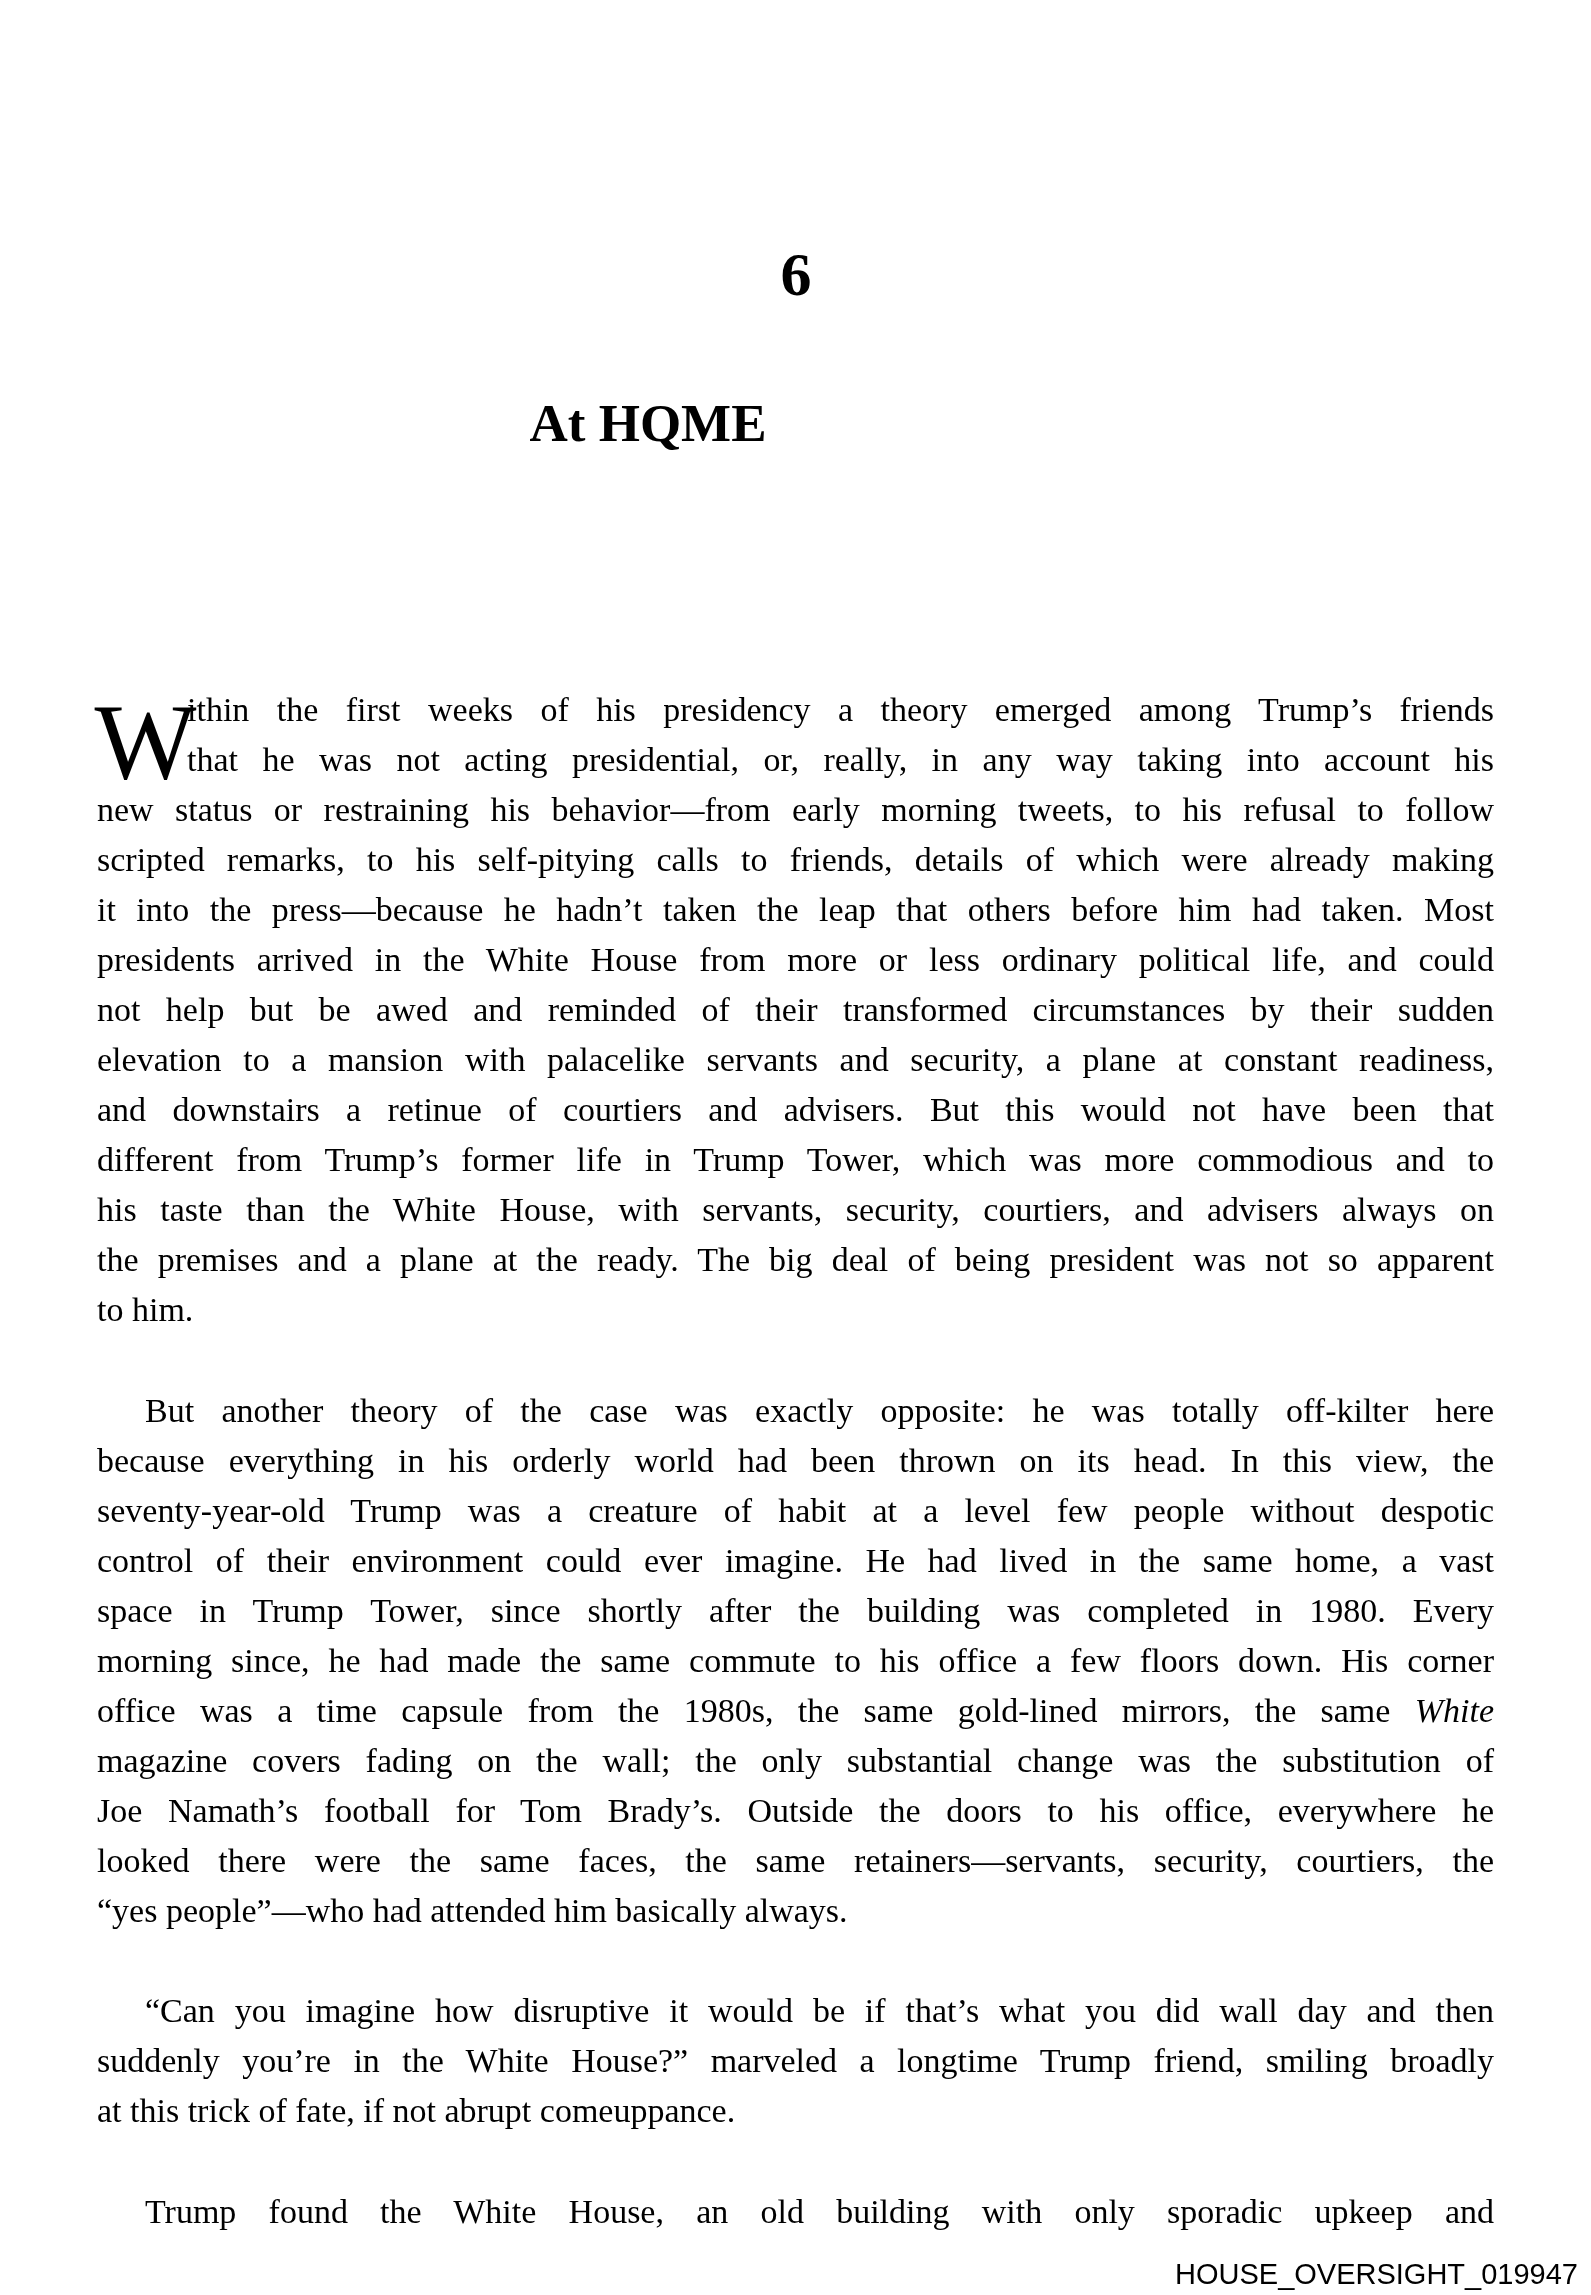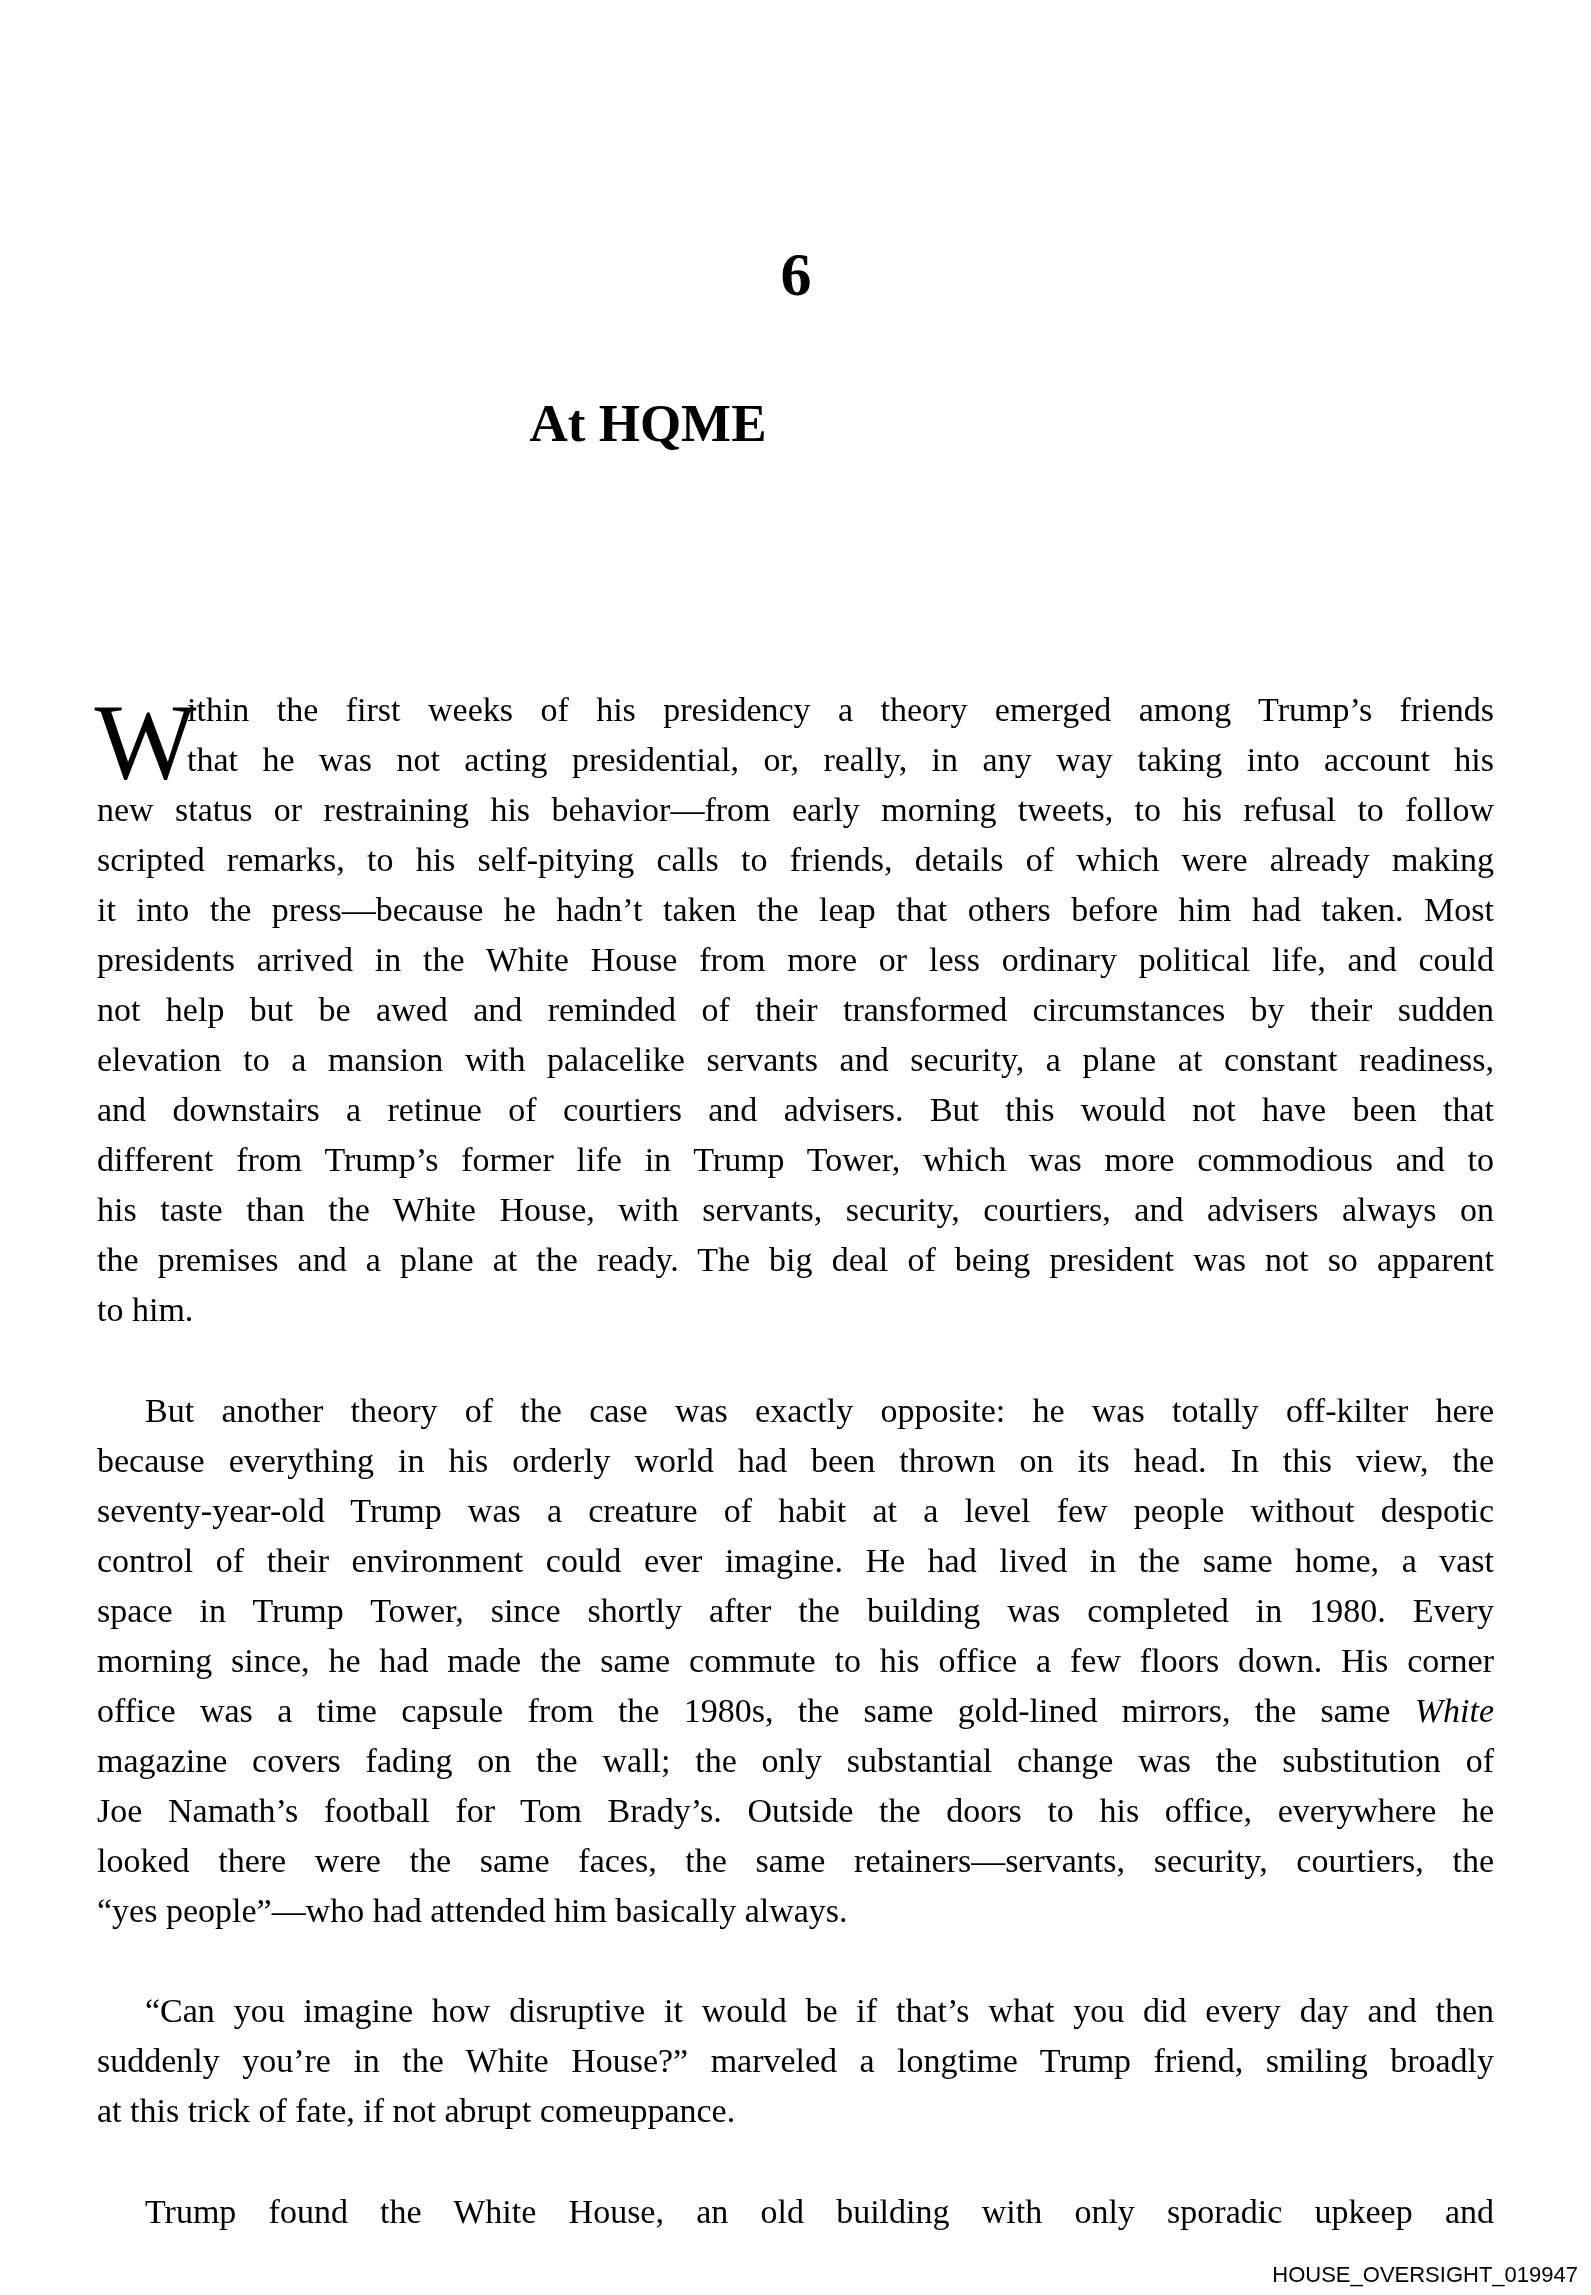--- a/index.html
+++ b/index.html
@@ -25,21 +25,21 @@
   .line.indent { padding-left: 48px; margin-top: 32px; }
   .line.dc { padding-left: 90px; }
   .para-gap { display: block; height: 18.6px; }
   .dropcap {
     position: absolute; left: -2.6px; top: 9px;
     font-family: "Liberation Serif", "DejaVu Serif", serif; font-size: 108px; line-height: 96px;
   }
   .it { font-style: italic; }
   .footer-id {
     position: absolute; right: 14px; top: 2258px;
-    font-family: "Liberation Sans", "DejaVu Sans", sans-serif; font-size: 22px; line-height: 33px; color: #000;
+    font-family: "Liberation Sans", "DejaVu Sans", sans-serif; font-size: 29px; line-height: 33px; color: #000;
   }
 </style>
 </head>
 <body>
 
 <div class="page">
 
   <div class="chapter-number">6</div>
   <div class="chapter-title">At HQME</div>
 
@@ -72,21 +72,21 @@
       <span class="line">morning since, he had made the same commute to his office a few floors down. His corner</span>
       <span class="line"><span>office was a time capsule from the 1980s, the same gold-lined mirrors, the same</span> <span class="it">White</span></span>
       <span class="line">magazine covers fading on the wall; the only substantial change was the substitution of</span>
       <span class="line">Joe Namath’s football for Tom Brady’s. Outside the doors to his office, everywhere he</span>
       <span class="line">looked there were the same faces, the same retainers—servants, security, courtiers, the</span>
       <span class="line last">“yes people”—who had attended him basically always.</span>
     </div>
     <span class="para-gap"></span>
 
     <div class="paragraph">
-      <span class="line indent">“Can you imagine how disruptive it would be if that’s what you did every day and then</span>
+      <span class="line indent">“Can you imagine how disruptive it would be if that’s what you did wall day and then</span>
       <span class="line">suddenly you’re in the White House?” marveled a longtime Trump friend, smiling broadly</span>
       <span class="line last">at this trick of fate, if not abrupt comeuppance.</span>
     </div>
     <span class="para-gap"></span>
 
     <div class="paragraph">
       <span class="line indent">Trump found the White House, an old building with only sporadic upkeep and</span>
     </div>
   </div>
 

